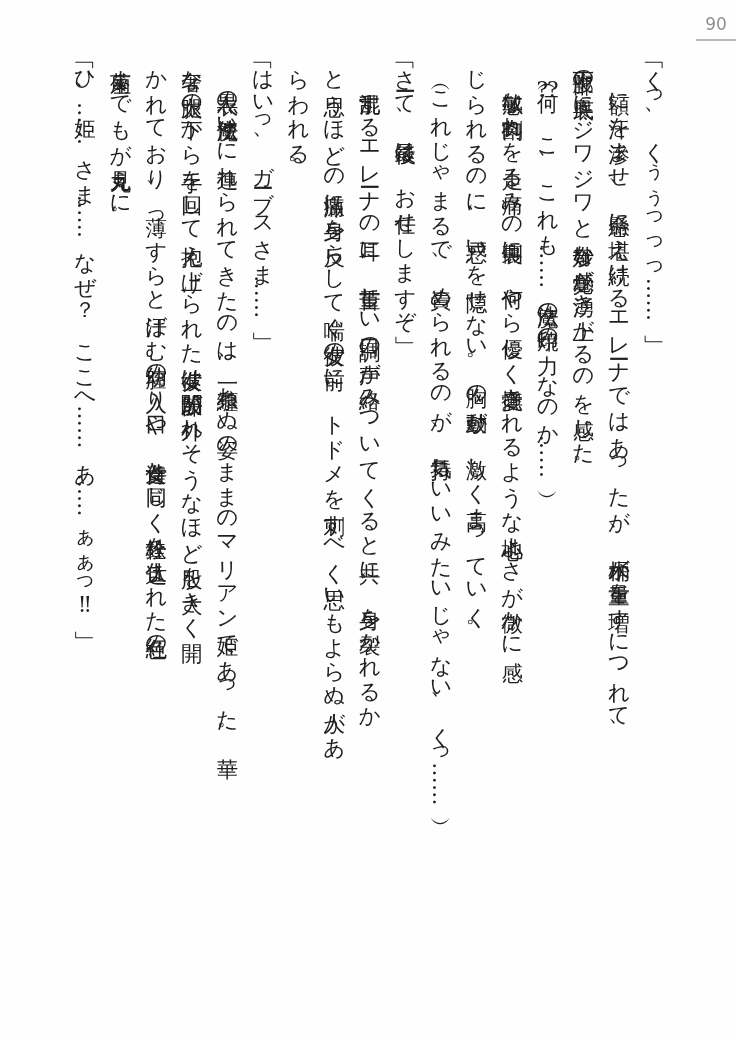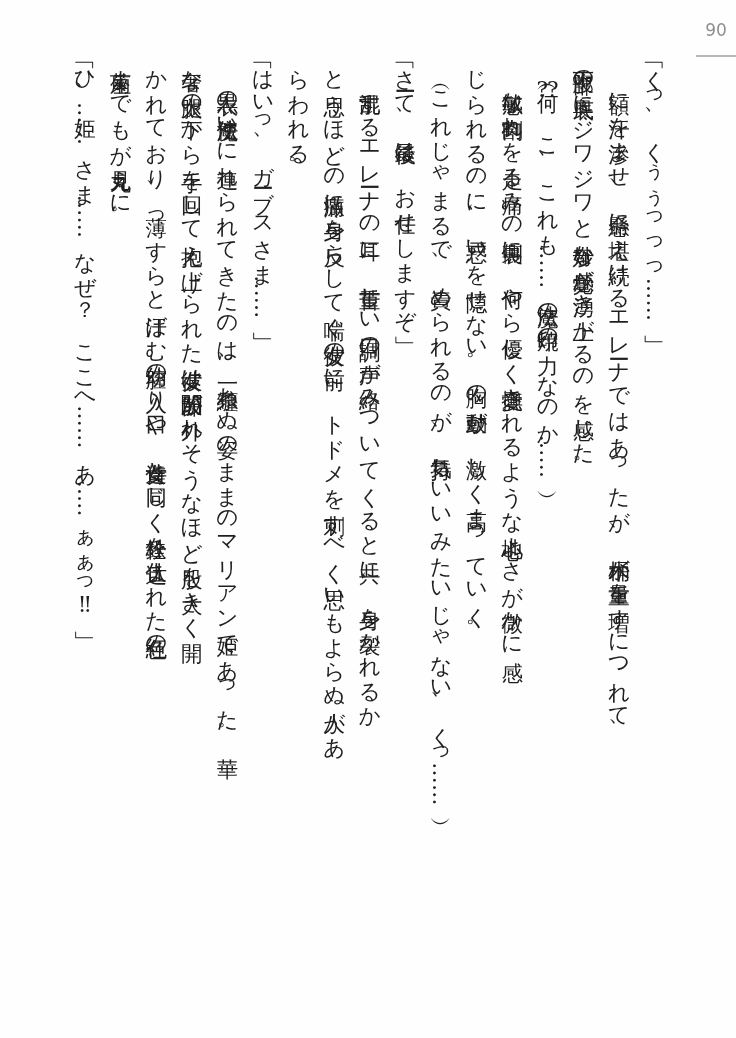--- a/index.html
+++ b/index.html
@@ -11,29 +11,29 @@
     position: relative;
     width: 736px;
     height: 1038px;
     background: #fefefe;
     overflow: hidden;
     font-family: "DejaVu Serif", "Liberation Serif", serif;
   }
   
   .pagenum {
     position: absolute;
-    top: 20px;
+    top: 14px;
     right: 0;
     width: 40px;
     text-align: center;
     font-family: "DejaVu Sans", "Liberation Sans", sans-serif;
     font-size: 17px;
     color: #8f8f8f;
     border-bottom: 2px solid #b8b8b8;
-    padding-bottom: 15px;
+    padding-bottom: 5px;
   }
   
   .text-block {
     position: absolute;
     top: 55px;
     right: 64px;
     height: 940px;
     writing-mode: vertical-rl;
     text-orientation: mixed;
     font-size: 21.5px;

